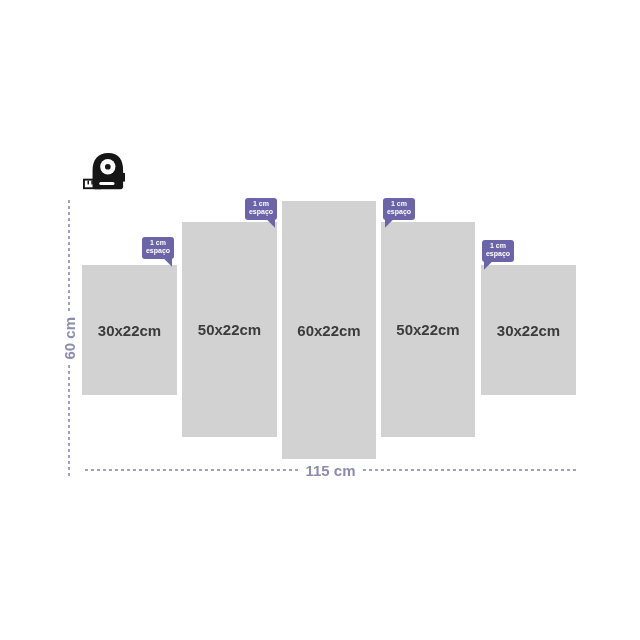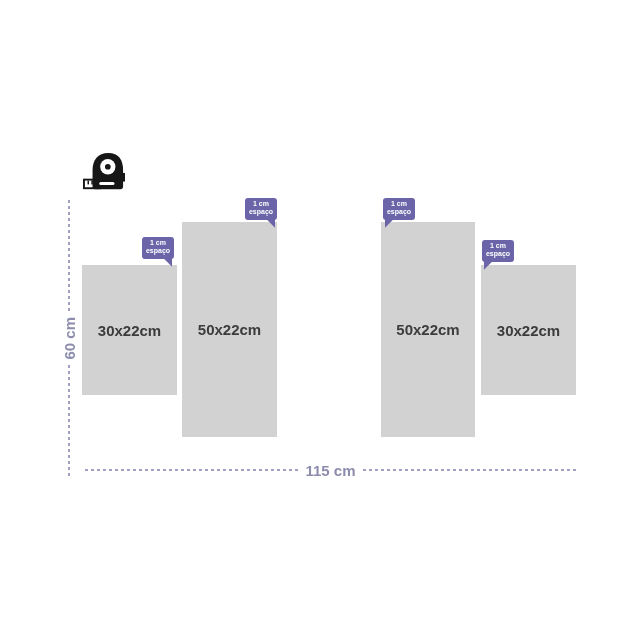--- a/index.html
+++ b/index.html
@@ -80,20 +80,23 @@
     <div class="dim-v-label">60 cm</div>
     <div class="dash-v"></div>
   </div>
 
   <div class="panel p1">
     <span class="panel-label">30x22cm</span>
   </div>
   <div class="panel p2">
     <span class="panel-label">50x22cm</span>
   </div>
+  <div class="panel p3">
+    <span class="panel-label">60x22cm</span>
+  </div>
   <div class="panel p4">
     <span class="panel-label">50x22cm</span>
   </div>
   <div class="panel p5">
     <span class="panel-label">30x22cm</span>
   </div>
 
   <div class="badge b1 tail-right">
     <span class="ln">1 cm</span>
     <span class="ln">espaço</span>

